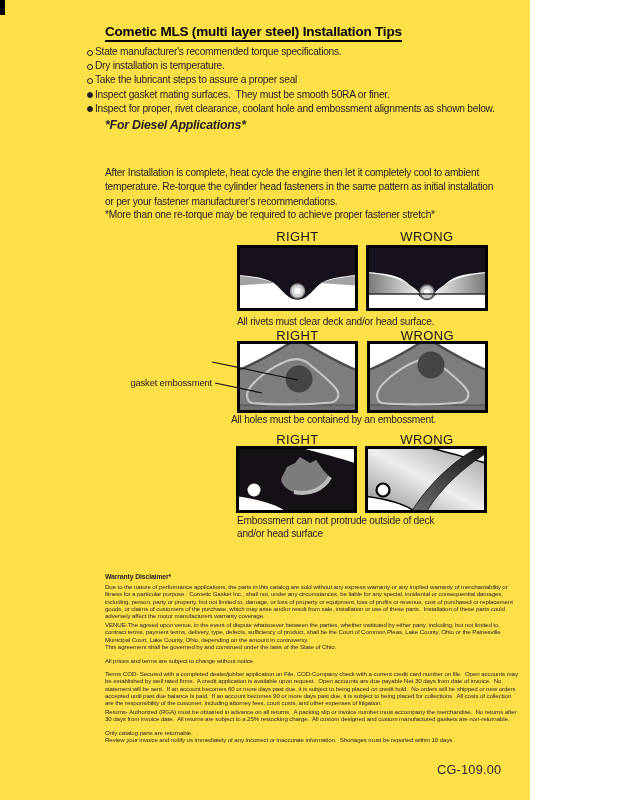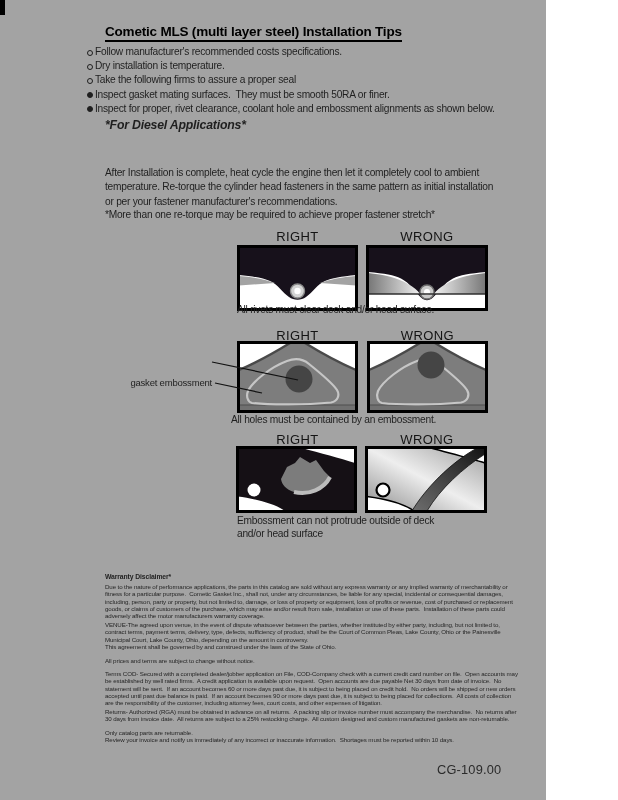--- a/index.html
+++ b/index.html
@@ -1,17 +1,17 @@
 <!DOCTYPE html>
 <html><head>
 <meta charset="utf-8">
 <style>
   html,body{margin:0;padding:0;background:#ffffff;}
-  .page{position:relative;width:530px;height:800px;background:#a3a3a3;overflow:hidden;
-        font-family:"Liberation Sans",sans-serif;color:#1f1f1f;padding-left:16px;}
+  .page{position:relative;width:530px;height:800px;background:#fde047;overflow:hidden;
+        font-family:"Liberation Sans",sans-serif;color:#1f1f1f;}
   .abs{position:absolute;}
   .crop-mark{left:0;top:9;width:5px;height:15px;background:#000;}
   .title{left:105px;top:24px;font-size:13.5px;font-weight:bold;color:#000;
          border-bottom:2px solid #000;padding-bottom:1px;letter-spacing:-0.2px;white-space:pre;}
   .bullets{left:87px;top:45px;width:470px;font-size:10.2px;line-height:14.2px;letter-spacing:-0.25px;}
   .b,.sb{position:relative;padding-left:8px;white-space:pre;}
   .b::before{content:"";position:absolute;left:0;top:4.5px;width:4px;height:4px;
              border:1px solid #1f1f1f;border-radius:50%;}
   .sb{}
   .sb::before{content:"";position:absolute;left:0;top:4.5px;width:4px;height:4px;
@@ -30,23 +30,23 @@
 </head>
 <body>
 
 <div class="page">
 
   <div class="abs crop-mark"></div>
 
   <div class="abs title">Cometic MLS (multi layer steel) Installation Tips</div>
 
   <div class="abs bullets">
-    <div class="b">Follow manufacturer's recommended costs specifications.</div>
+    <div class="b">State manufacturer's recommended torque specifications.</div>
     <div class="b">Dry installation is temperature.</div>
-    <div class="b">Take the following firms to assure a proper seal</div>
+    <div class="b">Take the lubricant steps to assure a proper seal</div>
     <div class="sb">Inspect gasket mating surfaces.  They must be smooth 50RA or finer.</div>
     <div class="sb">Inspect for proper, rivet clearance, coolant hole and embossment alignments as shown below.</div>
   </div>
 
   <div class="abs h2">*For Diesel Applications*</div>
   <div class="abs para p2">After Installation is complete, heat cycle the engine then let it completely cool to ambient
 temperature. Re-torque the cylinder head fasteners in the same pattern as initial installation
 or per your fastener manufacturer's recommendations.</div>
   <div class="abs para p3">*More than one re-torque may be required to achieve proper fastener stretch*</div>
 
@@ -81,21 +81,21 @@
       <path d="M2,2 H120 V27 C103,28.5 94,30 87,33.5 C78,38 73,47 67,52.5 C63,56 59,56 55,52.5 C49,47 44,38 35,33.5 C28,30 19,28.5 2,27 Z" fill="#17111b"></path>
       <path d="M2,28 C18,29.5 32,33 42,39 C48,42.5 52,45.5 54,49 L2,49 Z" fill="url(#w1g)"></path>
       <path d="M120,28 C104,29.5 90,33 80,39 C74,42.5 70,45.5 68,49 L120,49 Z" fill="url(#w2g)"></path>
       <circle cx="61" cy="47" r="7" fill="#cacaca" stroke="#6f6f6f" stroke-width="1.4"></circle>
       <circle cx="61" cy="47" r="3" fill="#ffffff"></circle>
       <line x1="2" y1="49" x2="120" y2="49" stroke="#2e2e2e" stroke-width="1.6"></line>
       <rect x="1.5" y="1.5" width="119" height="63" fill="none" stroke="#000" stroke-width="3"></rect>
     </svg>
   </div>
 
-  <div class="abs caption" style="left:237px;top:304px;">All rivets must clear deck and/or head surface.</div>
+  <div class="abs caption" style="left:237px;top:316px;">All rivets must clear deck and/or head surface.</div>
 
   <div class="abs dlabel" style="left:237px;top:328px;width:121px;">RIGHT</div>
   <div class="abs dlabel" style="left:367px;top:328px;width:121px;">WRONG</div>
 
   <div class="abs ann" style="left:108px;top:377px;width:104px;">gasket embossment</div>
 
   <div class="abs" style="left:237px;top:341px;">
     <svg width="121" height="72" viewBox="0 0 121 72">
       <rect x="0" y="0" width="121" height="72" fill="#7d7d7d"></rect>
       <path d="M2,2 H53 C40,10 16,23 2,29 Z" fill="#ffffff"></path>

